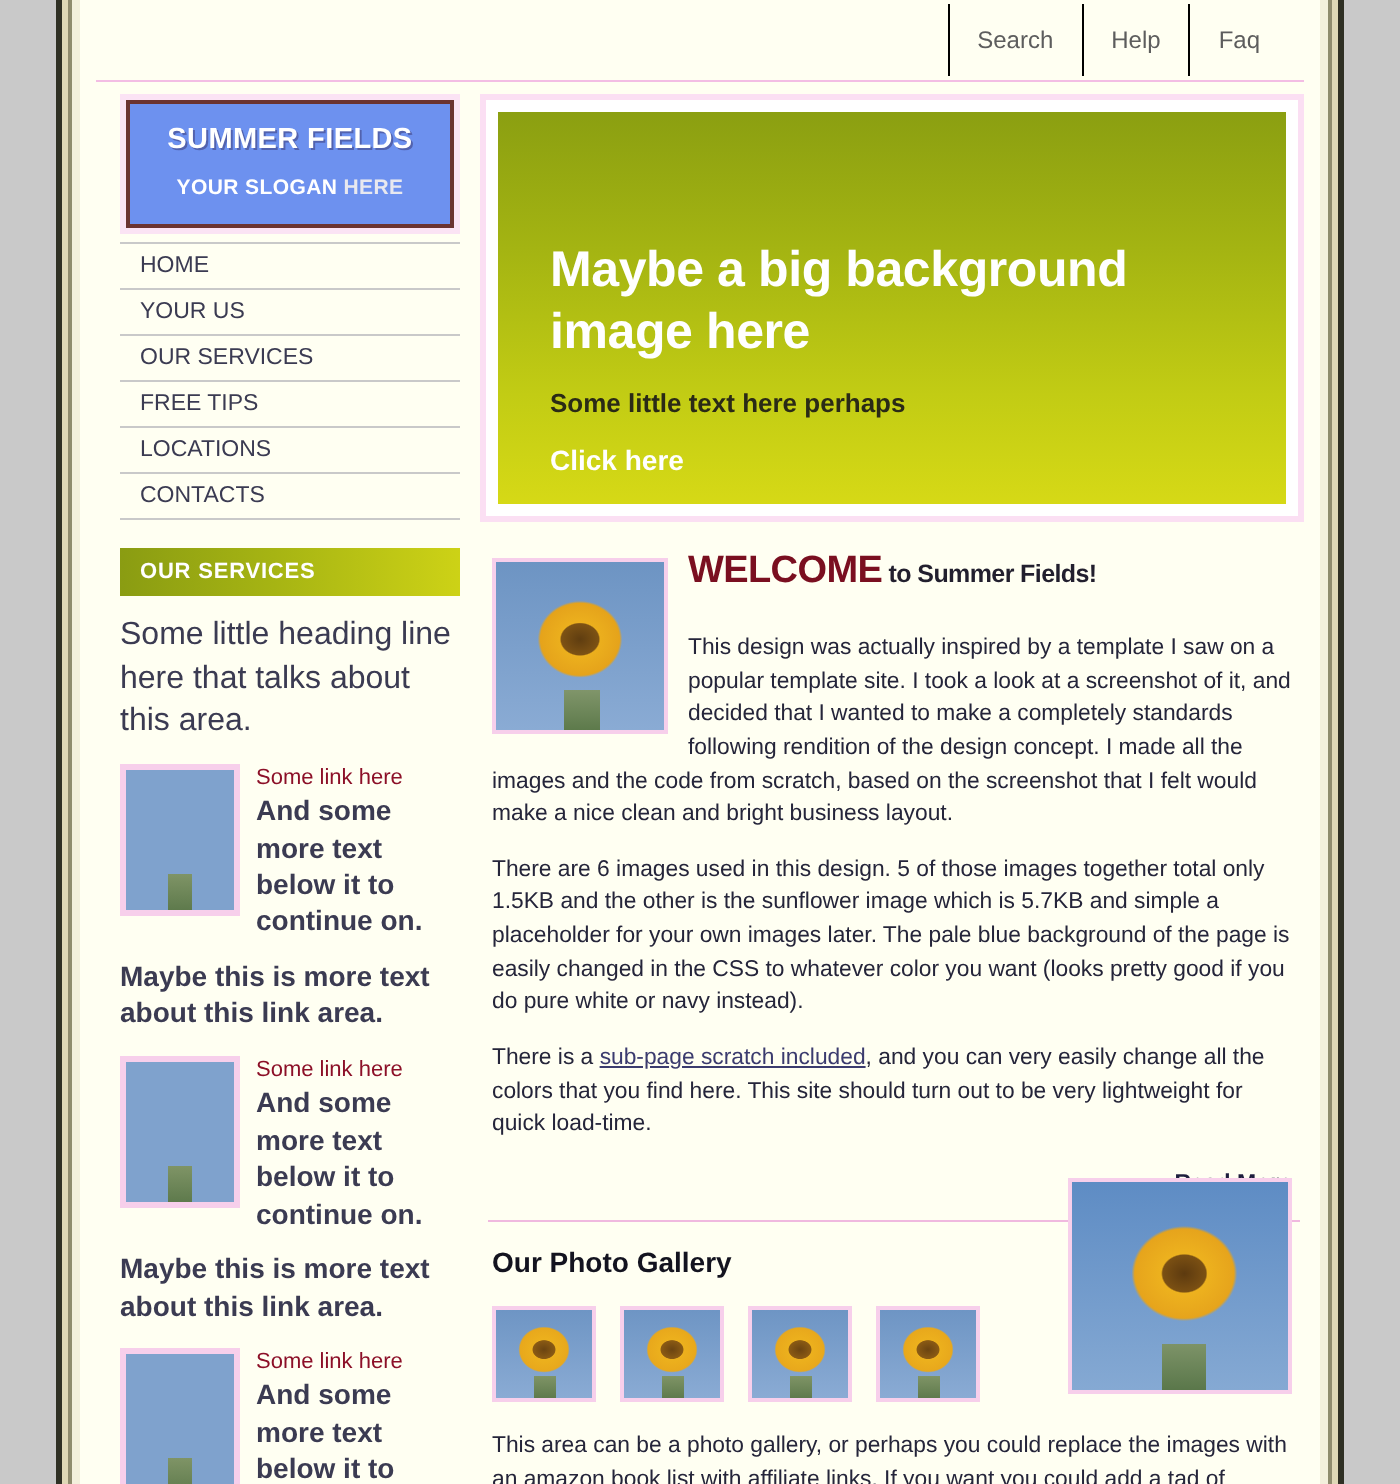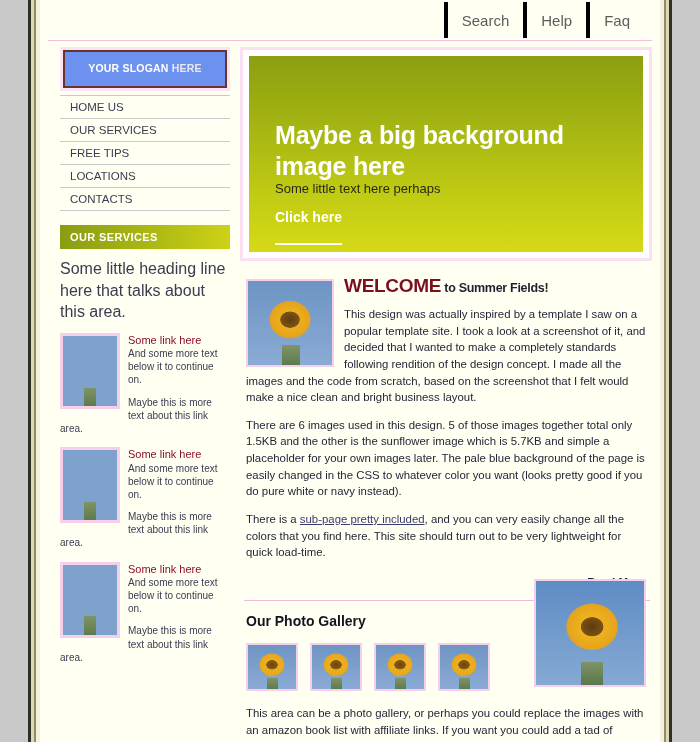--- a/index.html
+++ b/index.html
@@ -35,24 +35,24 @@
     height: 40px;
     display: flex;
     justify-content: flex-end;
     align-items: center;
     padding-right: 18px;
   }
   .topnav { display: flex; align-items: stretch; height: 36px; }
   .topnav a {
     display: flex; align-items: center; justify-content: center;
     color: #5d5d5d;
-    font-size: 15px;
+    font-size: 12px;
     text-decoration: none;
     padding: 0 14px;
-    border-left: 4px solid #000000;
+    border-left: 1px solid #000000;
     height: 36px;
   }
   .topnav a:last-child { padding-right: 12px; text-align: center; }
 
   .pinkrule {
     height: 1px; background: #f3bde4; margin: 0 8px 0 8px;
   }
 
   
   .main {
@@ -141,24 +141,25 @@
   }
   .svc-link {
     display: block;
     font-size: 11px;
     font-weight: normal;
     color: #8c1028;
     text-decoration: none;
     line-height: 1.3;
   }
   .svc-text {
-    font-size: 10px;
+    font-size: 14px;
     color: #3b3b52;
     line-height: 1.32;
     margin: 0;
+    font-weight: bold;
   }
   .svc-text.second { margin-top: 9px; }
 
   
   .hero-box {
     border: 3px solid #fbdff3;
     padding: 6px;
     background: #ffffff;
   }
   .hero {
@@ -169,23 +170,23 @@
   .hero h1 {
     margin: 0;
     font-size: 25px;
     font-weight: bold;
     color: #ffffff;
     line-height: 1.22;
     max-width: 330px;
     letter-spacing: -.2px;
   }
   .hero h2 {
-    margin: 0 0 0 0;
+    margin: 13px 0 0 0;
     font-size: 13px;
-    font-weight: normal;
+    font-weight: bold;
     color: #2a2a16;
   }
   .hero .cta {
     display: inline-block;
     margin-top: 13px;
     font-size: 14px;
     font-weight: bold;
     color: #ffffff;
     text-decoration: none;
     border-bottom: 2px solid #ffffff;
@@ -205,21 +206,21 @@
       radial-gradient(ellipse 33px 30px at 50% 46%, #f2bb1f 0%, #e5a31b 60%, rgba(229,163,27,0) 64%),
       linear-gradient(to bottom, #6d94c3 0%, #8aabd4 100%);
     position: relative; overflow: hidden;
   }
   .big-thumb::after {
     content: "";
     position: absolute; left: 40%; bottom: 0; width: 22%; height: 24%;
     background: linear-gradient(to bottom, #80956a, #5d7a4b);
   }
   h3.welcome-head {
-    margin: 0 0 9px 0;
+    margin: 0 0 19px 0;
     font-size: 19px;
     color: #7a0f20;
     font-weight: bold;
     letter-spacing: -.3px;
   }
   h3.welcome-head .sub {
     font-size: 12.5px;
     color: #221f2e;
   }
   .para {
@@ -316,27 +317,31 @@
       </nav>
     </div>
     <div class="pinkrule"></div>
 
     <div class="main">
 
       <aside class="sidebar">
 
         <div class="logo-wrap">
           <div class="logo">
+            <div class="logo-title">SUMMER FIELDS</div>
             <div class="logo-slogan"><span>YOUR SLOGAN</span><span class="dim"> HERE</span></div>
           </div>
         </div>
 
         <ul class="sidenav">
           <li>
-              <a href="#">HOME US</a>
+              <a href="#">HOME</a>
+            </li>
+          <li>
+              <a href="#">YOUR US</a>
             </li>
           <li>
               <a href="#">OUR SERVICES</a>
             </li>
           <li>
               <a href="#">FREE TIPS</a>
             </li>
           <li>
               <a href="#">LOCATIONS</a>
             </li>
@@ -379,21 +384,21 @@
             <h2>Some little text here perhaps</h2>
             <a class="cta" href="#">Click here</a>
           </div>
         </div>
 
         <div class="welcome">
           <div class="big-thumb"></div>
           <h3 class="welcome-head"><span>WELCOME</span><span class="sub"> to Summer Fields!</span></h3>
           <p class="para">This design was actually inspired by a template I saw on a popular template site. I took a look at a screenshot of it, and decided that I wanted to make a completely standards following rendition of the design concept. I made all the images and the code from scratch, based on the screenshot that I felt would make a nice clean and bright business layout.</p>
           <p class="para">There are 6 images used in this design. 5 of those images together total only 1.5KB and the other is the sunflower image which is 5.7KB and simple a placeholder for your own images later. The pale blue background of the page is easily changed in the CSS to whatever color you want (looks pretty good if you do pure white or navy instead).</p>
-          <p class="para"><span>There is a </span><a href="#">sub-page pretty included</a><span>, and you can very easily change all the colors that you find here. This site should turn out to be very lightweight for quick load-time.</span></p>
+          <p class="para"><span>There is a </span><a href="#">sub-page scratch included</a><span>, and you can very easily change all the colors that you find here. This site should turn out to be very lightweight for quick load-time.</span></p>
           <div class="readmore-wrap">
             <a class="readmore" href="#">Read More</a>
           </div>
         </div>
 
         <div class="sect-rule"></div>
 
         <div class="gallery">
           <div class="gal-main"></div>
           <h4>Our Photo Gallery</h4>

